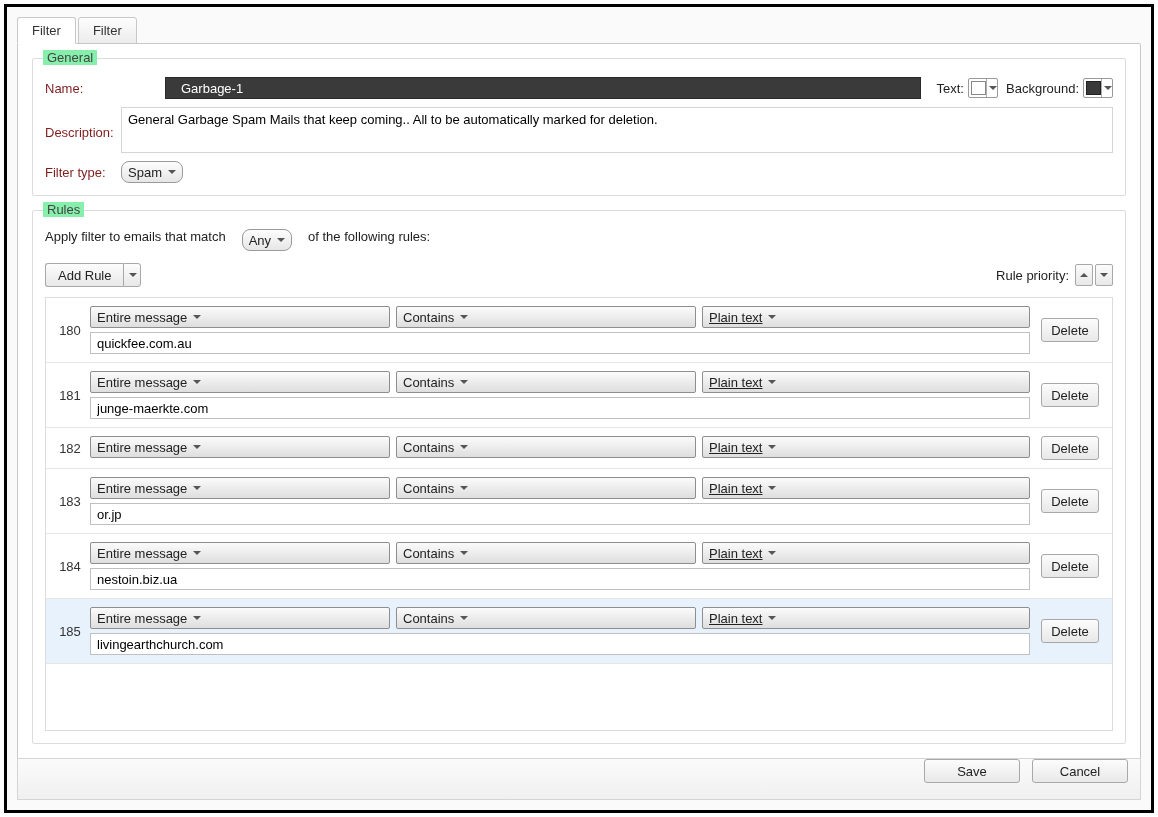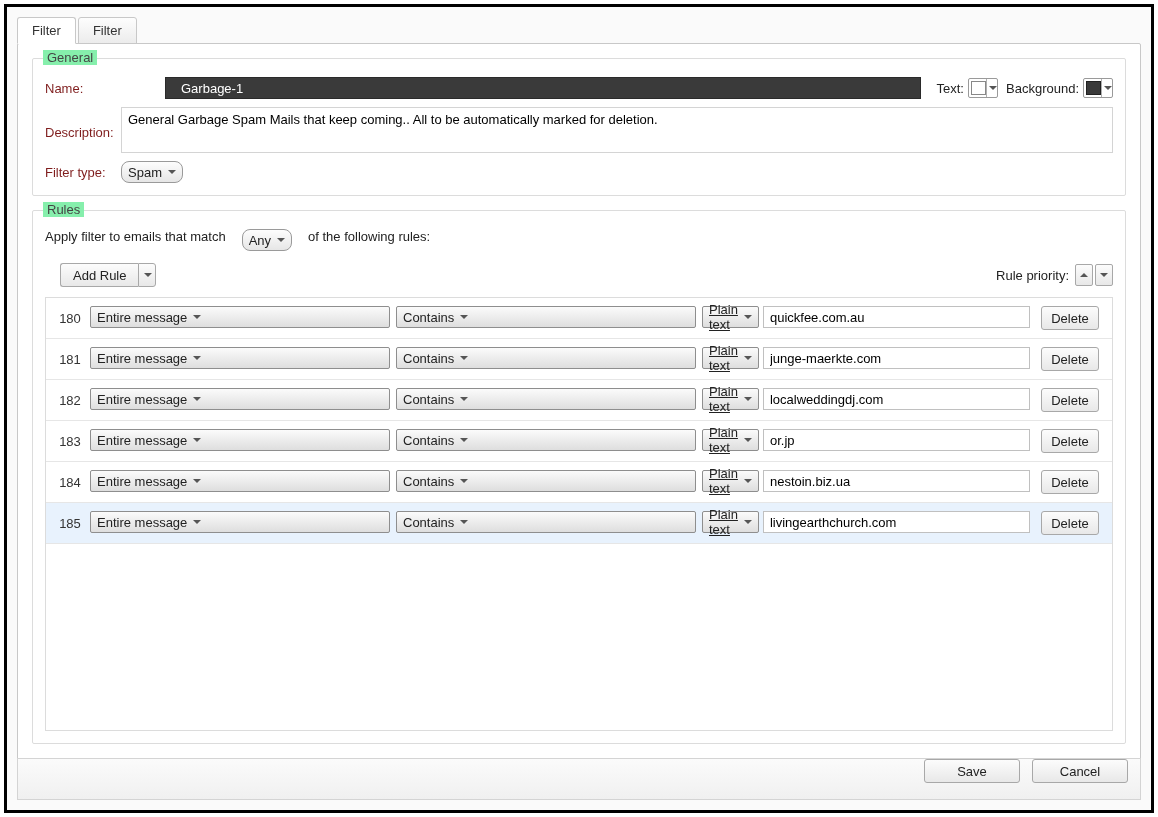--- a/index.html
+++ b/index.html
@@ -182,21 +182,20 @@
   font-size: 13px;
   cursor: pointer;
   color:#222;
   height:24px;
   display:inline-flex;
   align-items:center;
   justify-content:center;
 }
 .btn-split {
   display: inline-flex;
-  margin-left: 15px;
 }
 .btn-split .btn-main {
   border: 1px solid #a8a8a8;
   border-right: none;
   border-radius: 3px 0 0 3px;
   background: linear-gradient(#fcfcfc,#e8e8e8);
   padding: 3px 12px;
   cursor:pointer;
   height:24px;
   display:flex;align-items:center;
@@ -245,21 +244,21 @@
 .rule-item.selected {
   background:#e8f2fd;
 }
 .rule-idx {
   width:40px;flex:0 0 auto;
   display:flex;align-items:center;justify-content:center;
   color:#333;
 }
 .rule-body {
   flex:1;
-  display:flex;flex-direction:row;gap:4px;
+  display:flex;flex-direction:column;gap:4px;
 }
 .rule-selects {
   display:flex;gap:6px;
 }
 .rsel {
   border:1px solid #8e8e8e;border-radius:2px;
   background:linear-gradient(#fbfbfb,#dedede);
   height:22px;display:flex;align-items:center;
   padding:0 2px 0 6px;cursor:pointer;
 }
@@ -426,21 +425,20 @@
                   </div>
                   <div class="rsel op">
                     <span class="sel-text">Contains</span>
                     <div class="caret"></div>
                   </div>
                   <div class="rsel fmt">
                     <span class="sel-text">Plain text</span>
                     <div class="caret"></div>
                   </div>
                 </div>
-                <input class="rule-value" value="localweddingdj.com" style="">
               </div>
               <div class="rule-del">
                 <div class="btn" style="width: 58px;">Delete</div>
               </div>
             </div>
             <div class="rule-item">
               <div class="rule-idx">183</div>
               <div class="rule-body">
                 <div class="rule-selects">
                   <div class="rsel field">

